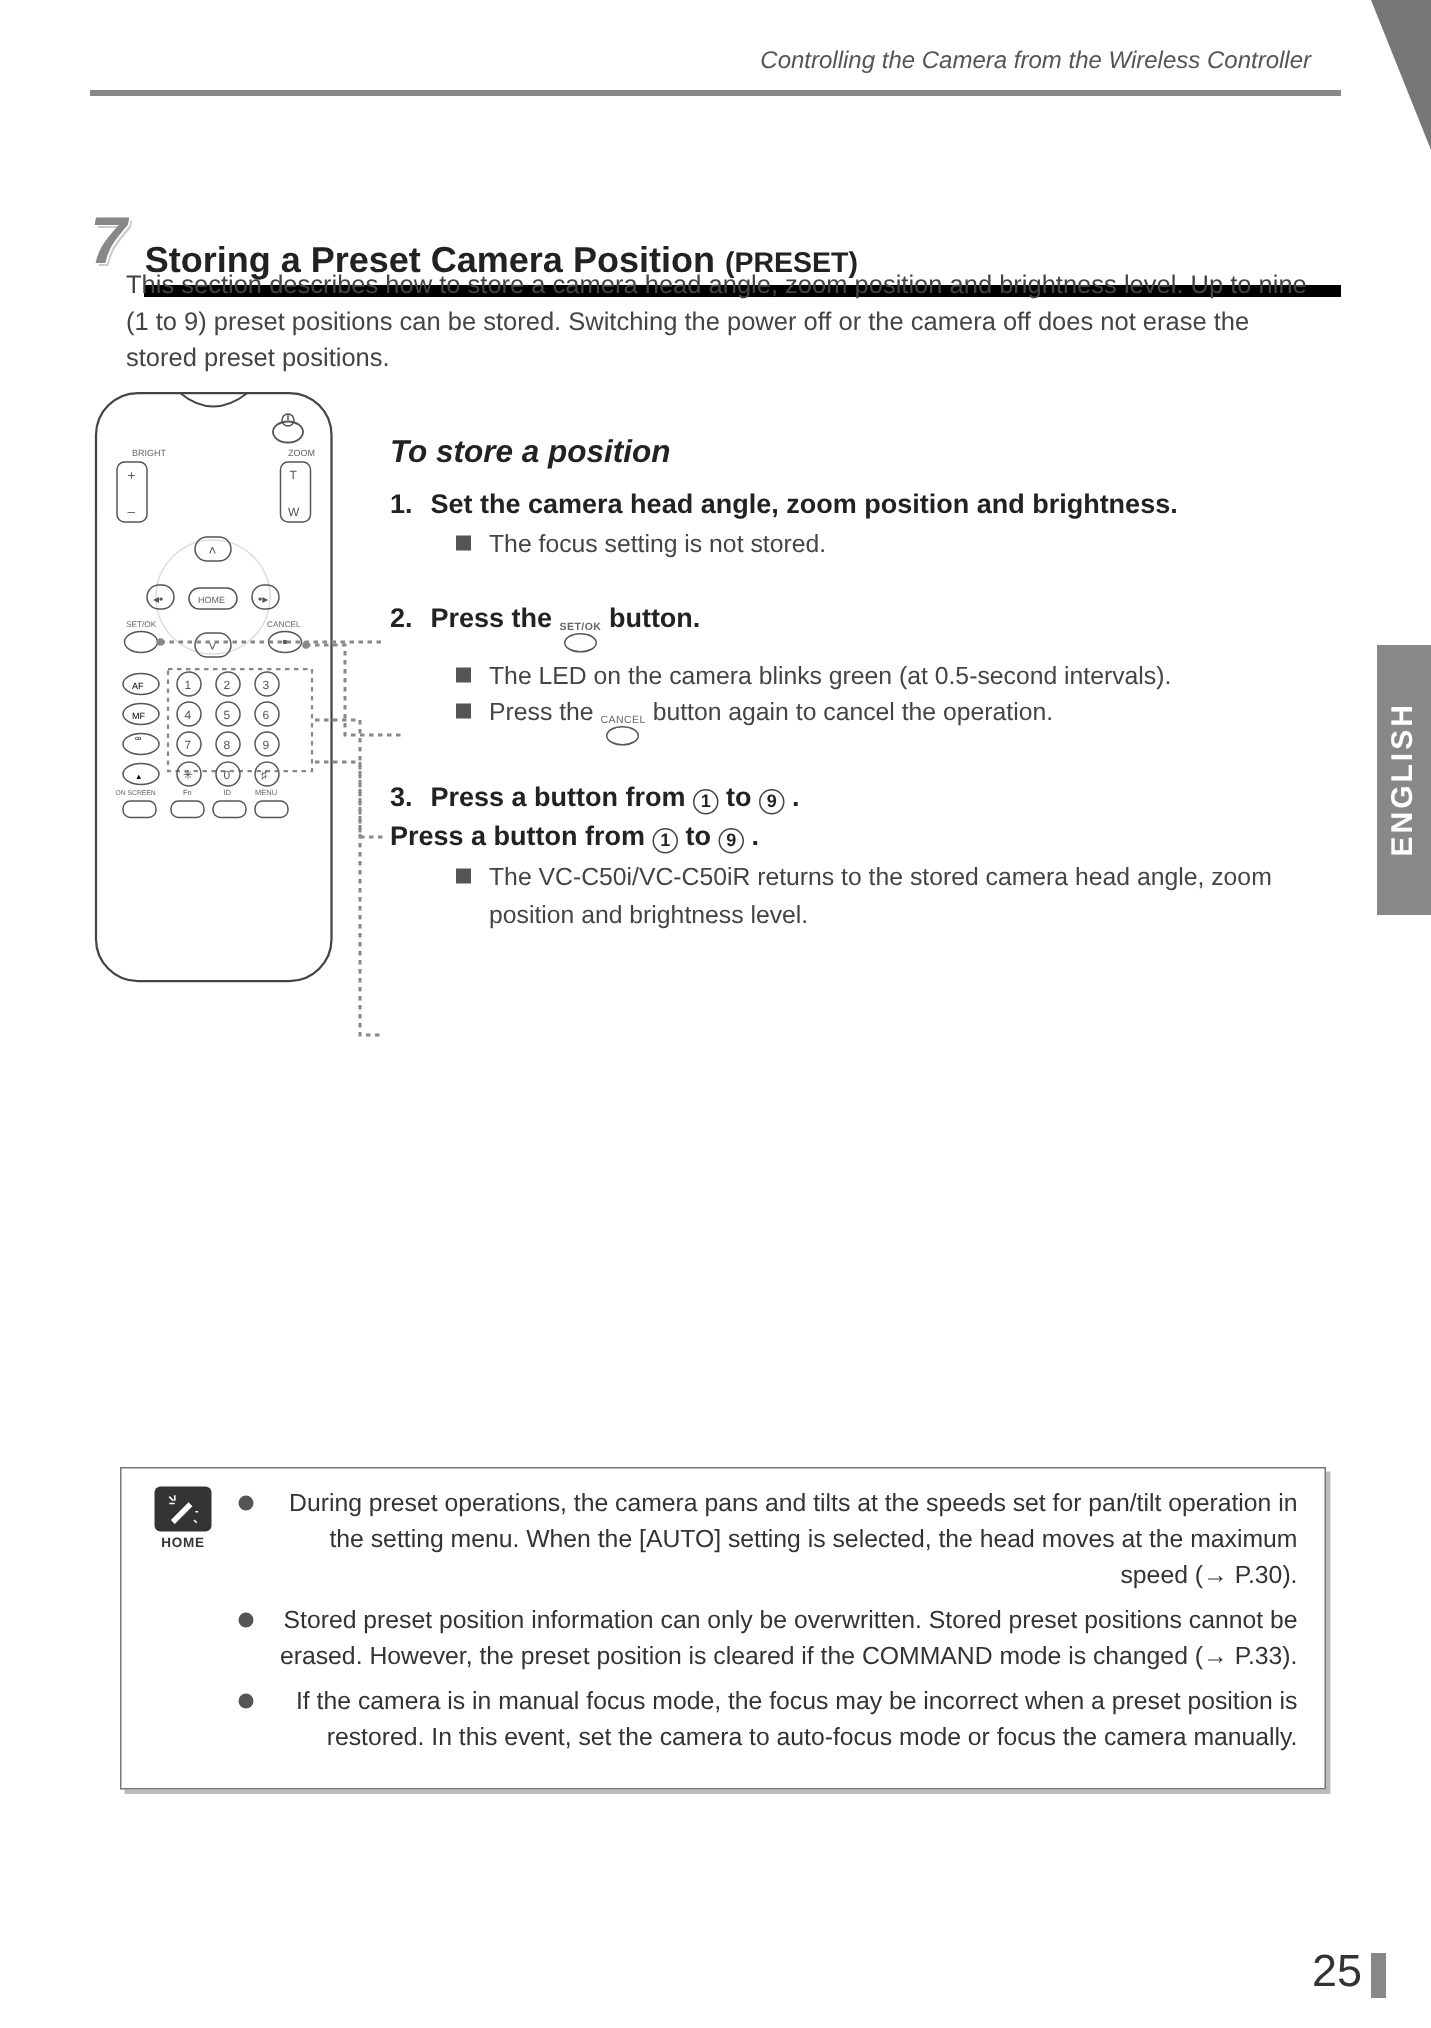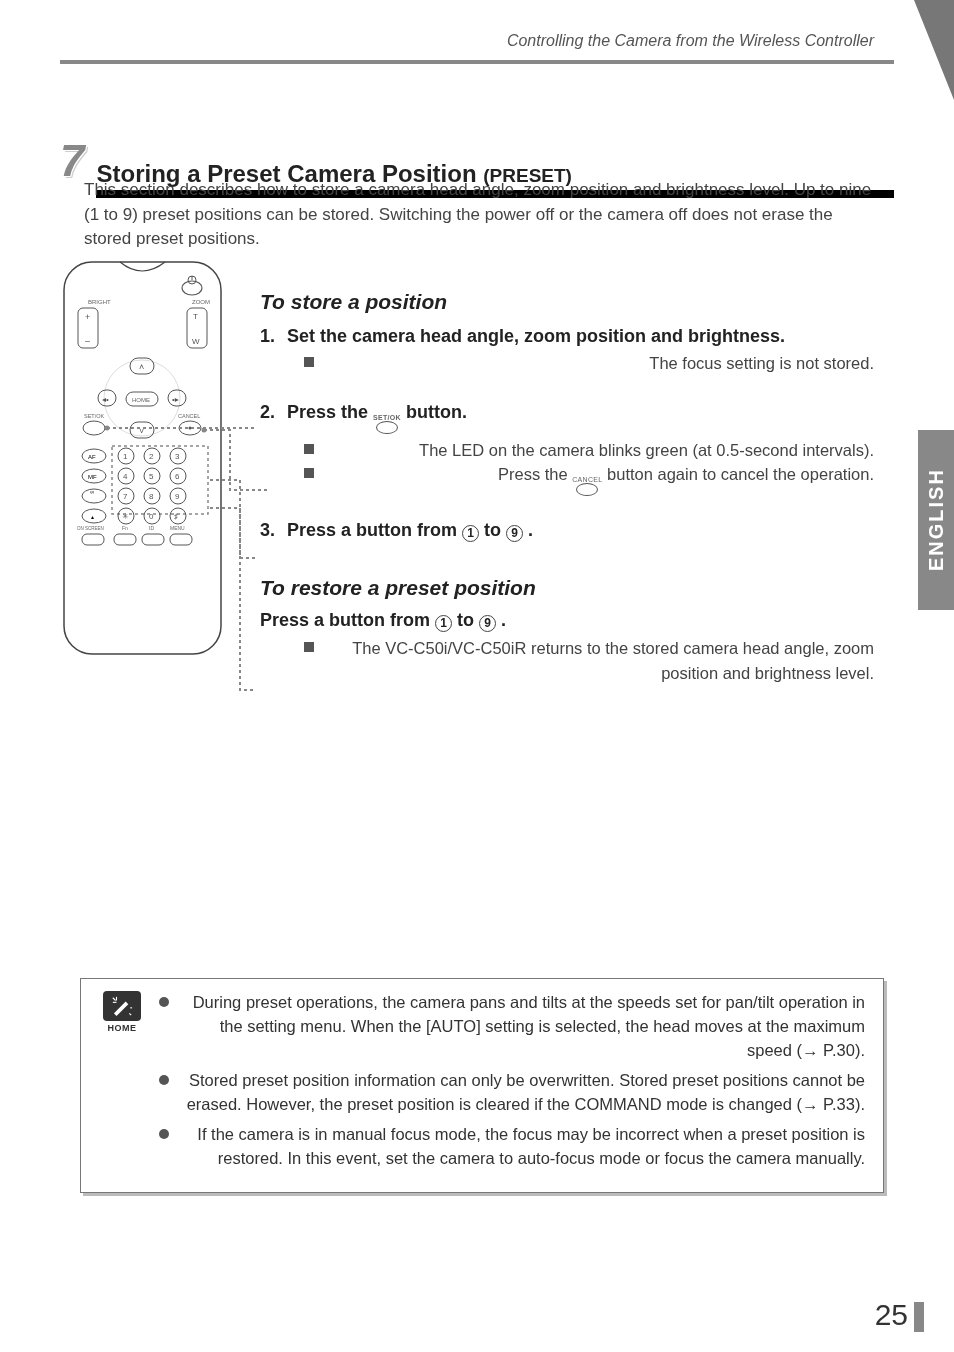--- a/index.html
+++ b/index.html
@@ -105,21 +105,21 @@
     color: #222;
     margin-top: 12px;
   }
   .step .num { display: inline-block; width: 22px; }
   .bullets {
     margin: 4px 0 0 44px;
     font-size: 16.5px;
     color: #444;
     line-height: 1.5;
   }
-  .bullets .row { display: flex; gap: 12px; text-align: right; }
+  .bullets .row { display: flex; gap: 12px; }
   .bullets .sq { flex: 0 0 10px; height: 10px; background: #555; margin-top: 6px; }
   .bullets .txt { flex: 1; }
   .inline-icon {
     display: inline-flex;
     flex-direction: column;
     align-items: center;
     line-height: 0.7;
     vertical-align: -2px;
   }
   .inline-icon .micro { font-size: 7px; color: #666; letter-spacing: 0.3px;}
@@ -369,21 +369,20 @@
 
   <div class="step" style="margin-top:24px;">
     <span class="num">3.</span>
     <span>Press a button from </span>
     <span class="circled">1</span>
     <span> to </span>
     <span class="circled">9</span>
     <span>.</span>
   </div>
 
-  <div class="subhead" style="margin-top:34px;">To restore a preset position</div>
   <div class="step" style="margin-top:4px;">
     <span>Press a button from </span>
     <span class="circled">1</span>
     <span> to </span>
     <span class="circled">9</span>
     <span>.</span>
   </div>
   <div class="bullets">
     <div class="row">
         <div class="sq"></div>

